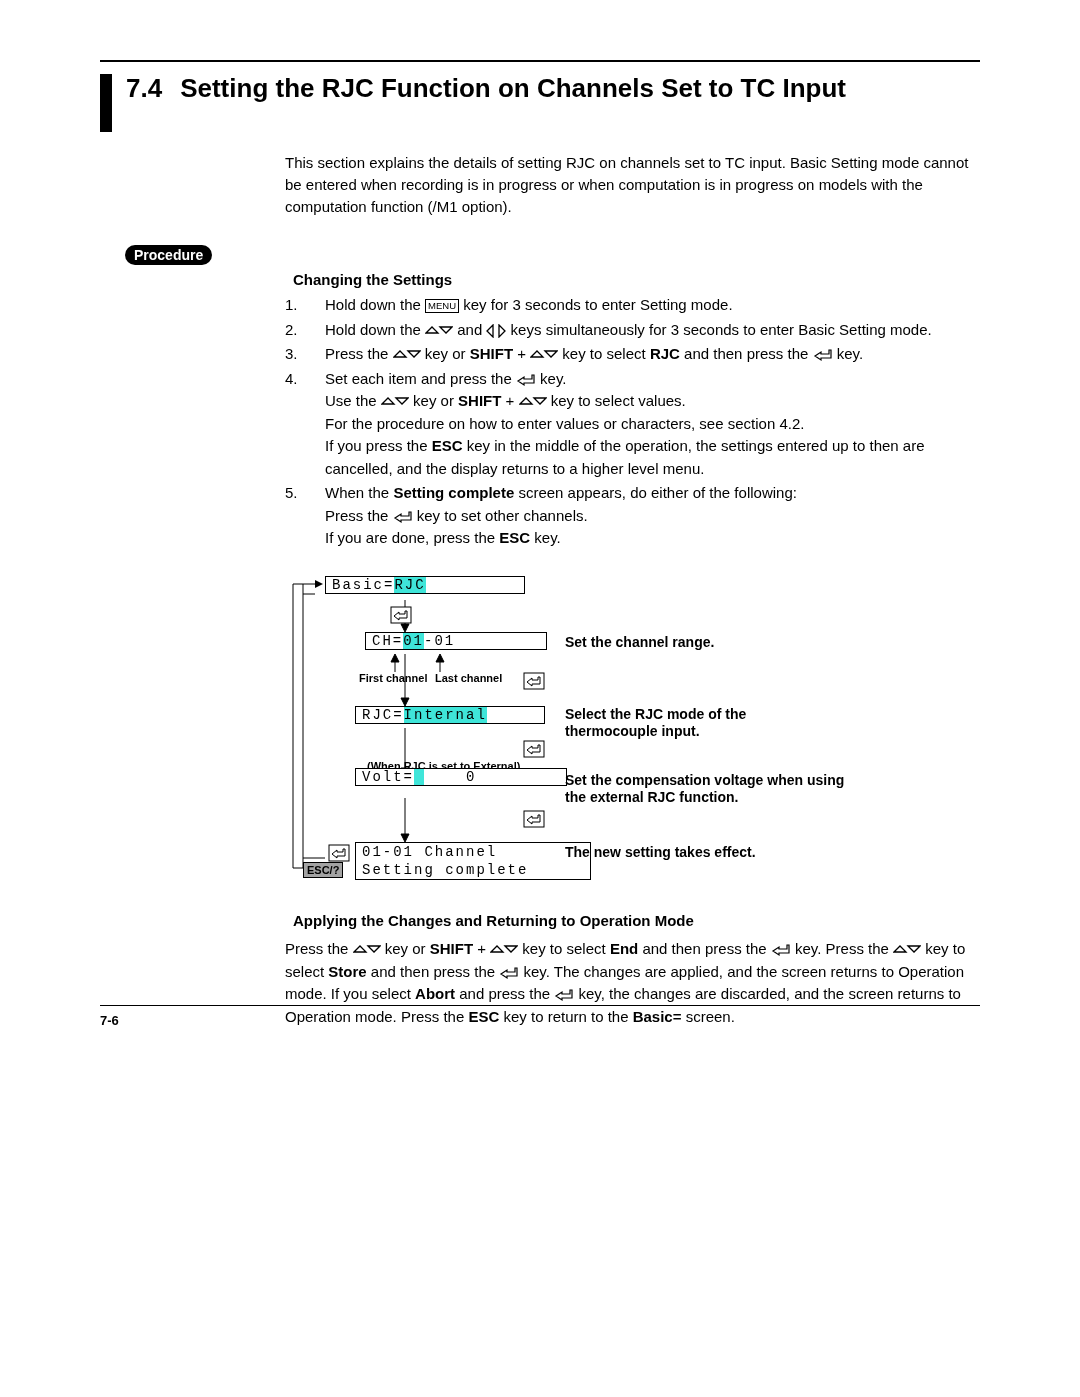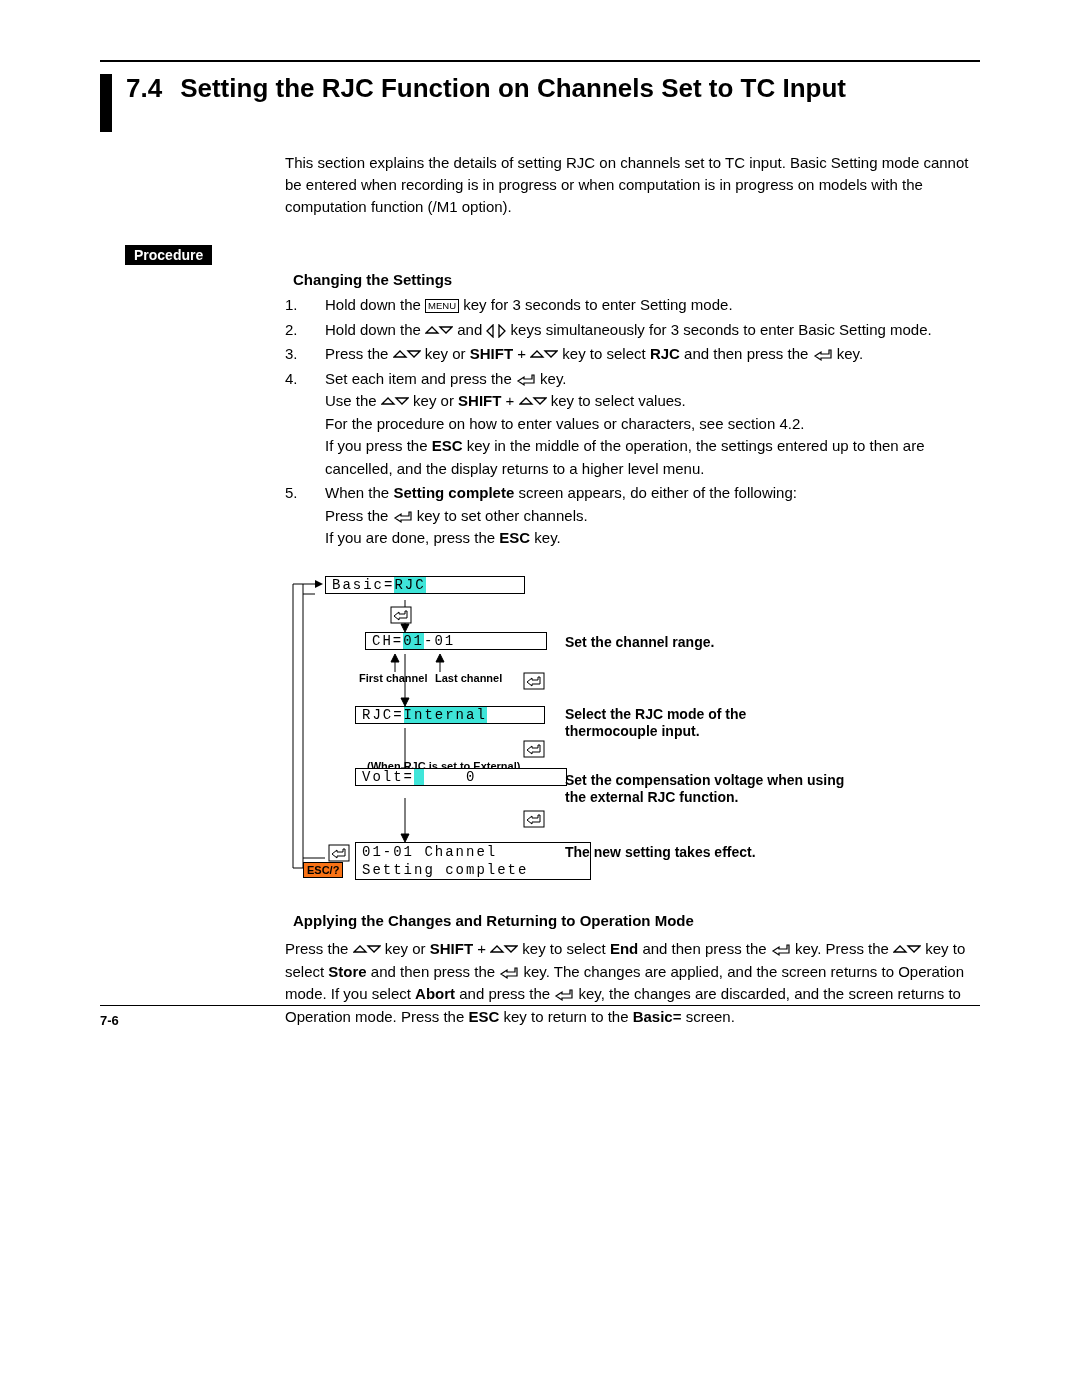--- a/index.html
+++ b/index.html
@@ -51,20 +51,21 @@
     align-items: flex-start;
     margin-bottom: 6px;
   }
   .proc-label {
     background: #000;
     color: #fff;
     font-weight: bold;
     font-size: 14px;
     padding: 2px 9px;
     margin-left: 25px;
+    border-radius: 10px;
   }
   .sub-head {
     font-weight: bold;
     font-size: 15px;
     margin-bottom: 6px;
     margin-left: 8px;
   }
   .steps {
     font-size: 15px;
     line-height: 1.5;
@@ -121,21 +122,21 @@
     font-weight: bold;
     line-height: 1.1;
   }
   .esc-box {
     position: absolute;
     border: 1px solid #000;
     font-family: Arial, sans-serif;
     font-size: 11px;
     font-weight: bold;
     padding: 1px 3px;
-    background: #f97316;
+    background: #a3a3a3;
   }
   .enter-glyph {
     position: absolute;
     font-size: 16px;
   }
   svg.flow { position: absolute; left: 0; top: 0; }
   .closing {
     margin-left: 185px;
     font-size: 15px;
     line-height: 1.5;

